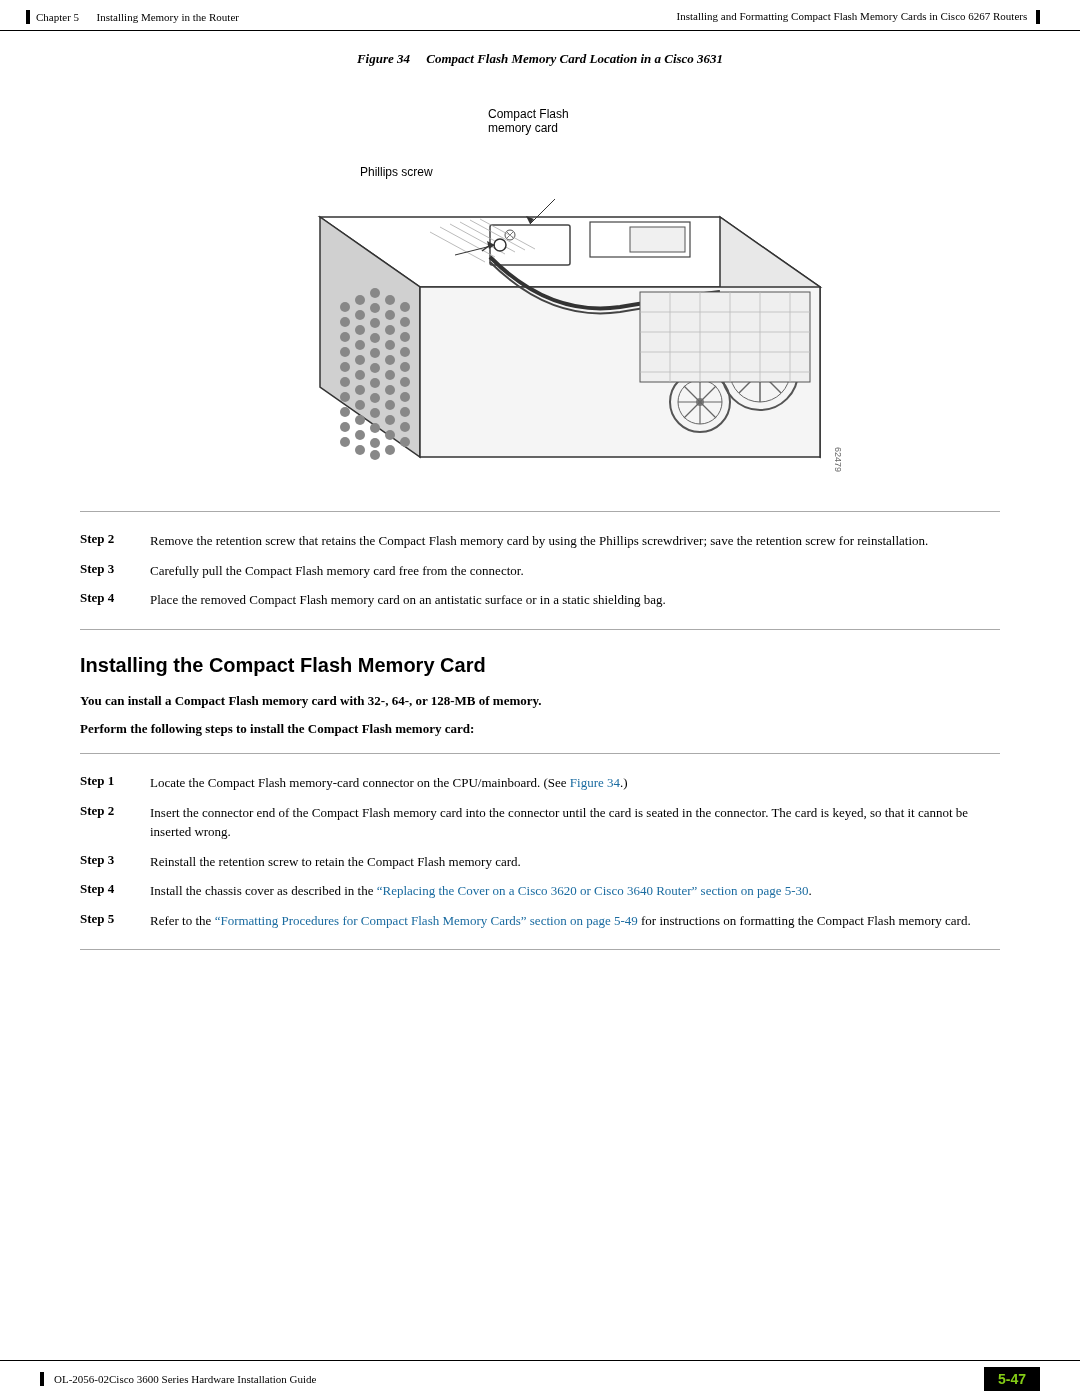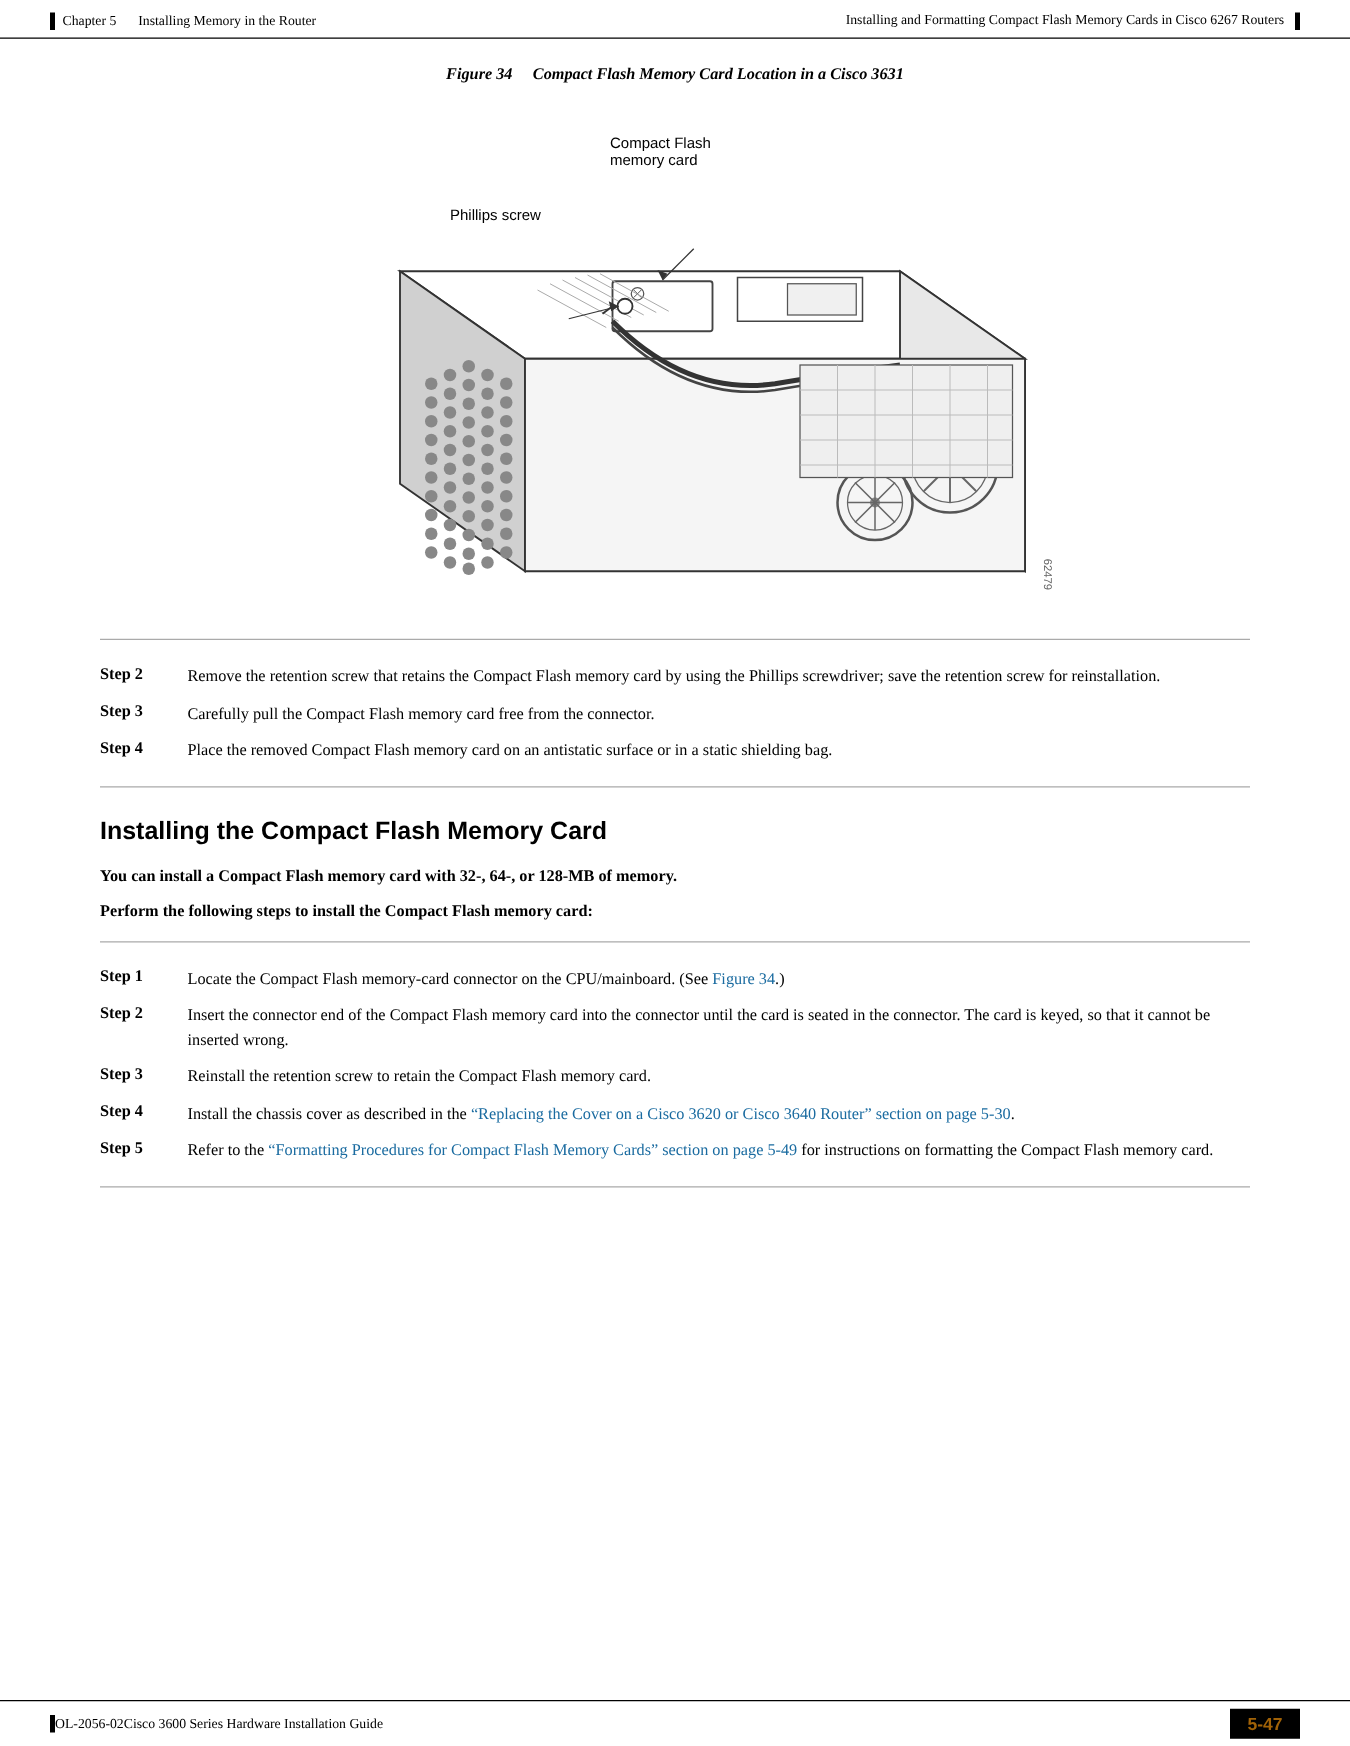--- a/index.html
+++ b/index.html
@@ -11,21 +11,21 @@
       font-size: 14px;
       color: #000000;
       position: relative;
     }
 
     
     .page-header {
       display: flex;
       justify-content: space-between;
       align-items: flex-end;
-      padding: 10px 40px 6px 40px;
+      padding: 10px 40px 6px 26px;
       border-bottom: 1px solid #000;
       font-size: 11px;
     }
     .header-left {
       display: flex;
       align-items: center;
       gap: 6px;
     }
     .header-left-bar {
       width: 4px;
@@ -143,35 +143,35 @@
       padding: 6px 40px;
       font-size: 11px;
     }
     .footer-right-block {
       display: flex;
       align-items: center;
       gap: 0;
     }
     .page-number-box {
       background: #000;
-      color: #a16207;
+      color: #84cc16;
       font-size: 14px;
       font-weight: bold;
       padding: 4px 14px;
       font-family: Arial, Helvetica, sans-serif;
     }
     .footer-center {
       font-size: 11px;
       text-align: left;
       flex: 1;
     }
     .footer-left {
       display: flex;
       align-items: center;
-      gap: 0;
+      gap: 10px;
     }
     .footer-left-bar {
       width: 4px;
       height: 14px;
       background: #000;
       display: inline-block;
     }
   </style>
 </head>
 <body>

